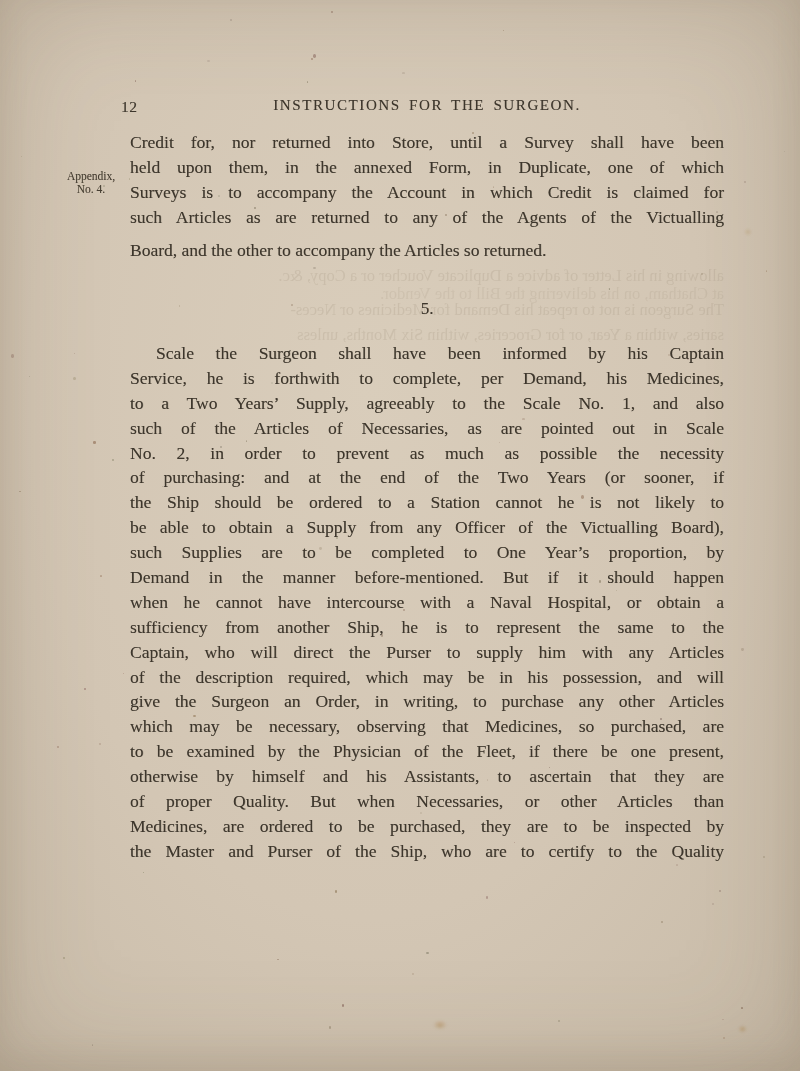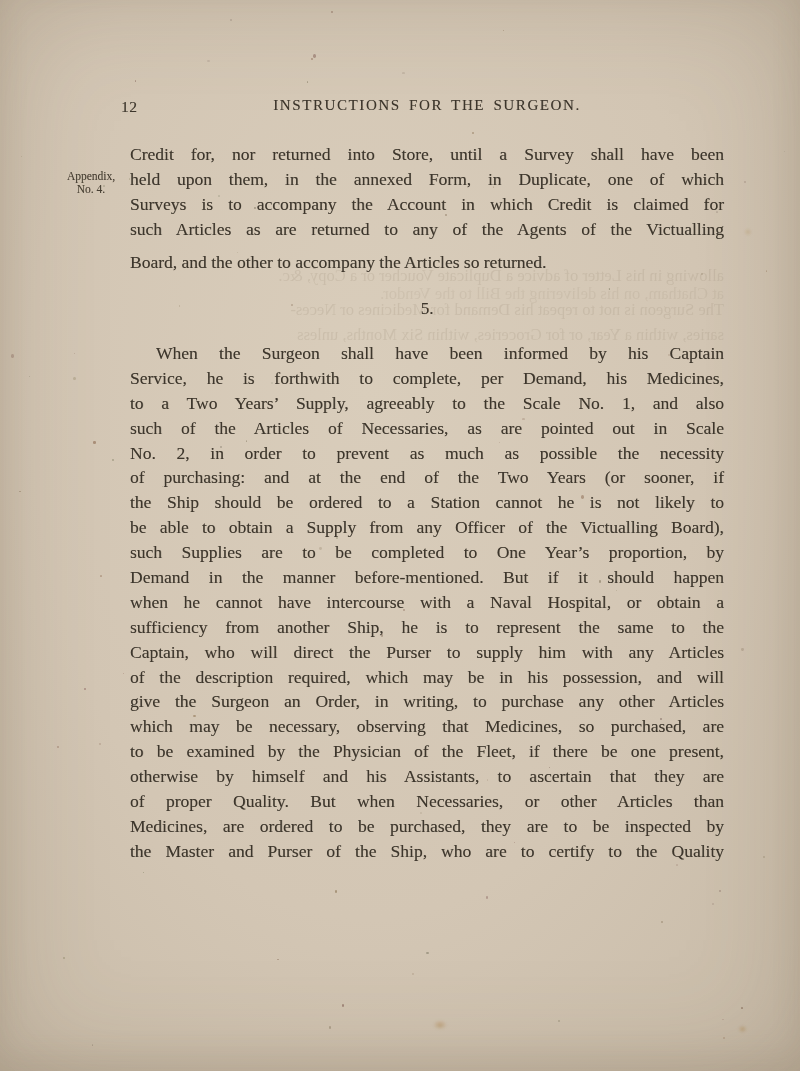--- a/index.html
+++ b/index.html
@@ -27,21 +27,21 @@
   }
   .margin-note{
     position:absolute;left:58px;top:170px;width:66px;
     font-size:11.5px;line-height:12.5px;text-align:center;
     color:#473f33;text-shadow:.2px .2px .4px rgba(61,54,44,.3);
   }
   .para{
     position:absolute;left:130px;width:594px;
     font-size:17.5px;line-height:24.9px;
   }
-  .para1{top:142px;}
+  .para1{top:130px;}
   .para2{top:341px;}
   .line{
     text-align:justify;text-align-last:justify;
     white-space:normal;height:24.9px;overflow:visible;
   }
   .line.endline{text-align-last:left;margin-top:8px;}
   .line.indent{padding-left:26px;}
   .section-number{
     position:absolute;left:130px;top:299px;width:594px;
     text-align:center;font-size:17px;
@@ -91,21 +91,21 @@
       <div class="line">Credit for, nor returned into Store, until a Survey shall have been</div>
       <div class="line">held upon them, in the annexed Form, in Duplicate, one of which</div>
       <div class="line">Surveys is to accompany the Account in which Credit is claimed for</div>
       <div class="line">such Articles as are returned to any of the Agents of the Victualling</div>
       <div class="line endline">Board, and the other to accompany the Articles so returned.</div>
     </div>
 
   <div class="section-number ink">5.</div>
 
   <div class="para para2 ink">
-      <div class="line indent">When the Surgeon shall have been informed by his Captain</div>
+      <div class="line indent">Scale the Surgeon shall have been informed by his Captain</div>
       <div class="line">Service, he is forthwith to complete, per Demand, his Medicines,</div>
       <div class="line">to a Two Years’ Supply, agreeably to the Scale No. 1, and also</div>
       <div class="line">such of the Articles of Necessaries, as are pointed out in Scale</div>
       <div class="line">No. 2, in order to prevent as much as possible the necessity</div>
       <div class="line">of purchasing: and at the end of the Two Years (or sooner, if</div>
       <div class="line">the Ship should be ordered to a Station cannot he is not likely to</div>
       <div class="line">be able to obtain a Supply from any Officer of the Victualling Board),</div>
       <div class="line">such Supplies are to be completed to One Year’s proportion, by</div>
       <div class="line">Demand in the manner before-mentioned.  But if it should happen</div>
       <div class="line">when he cannot have intercourse with a Naval Hospital, or obtain a</div>

